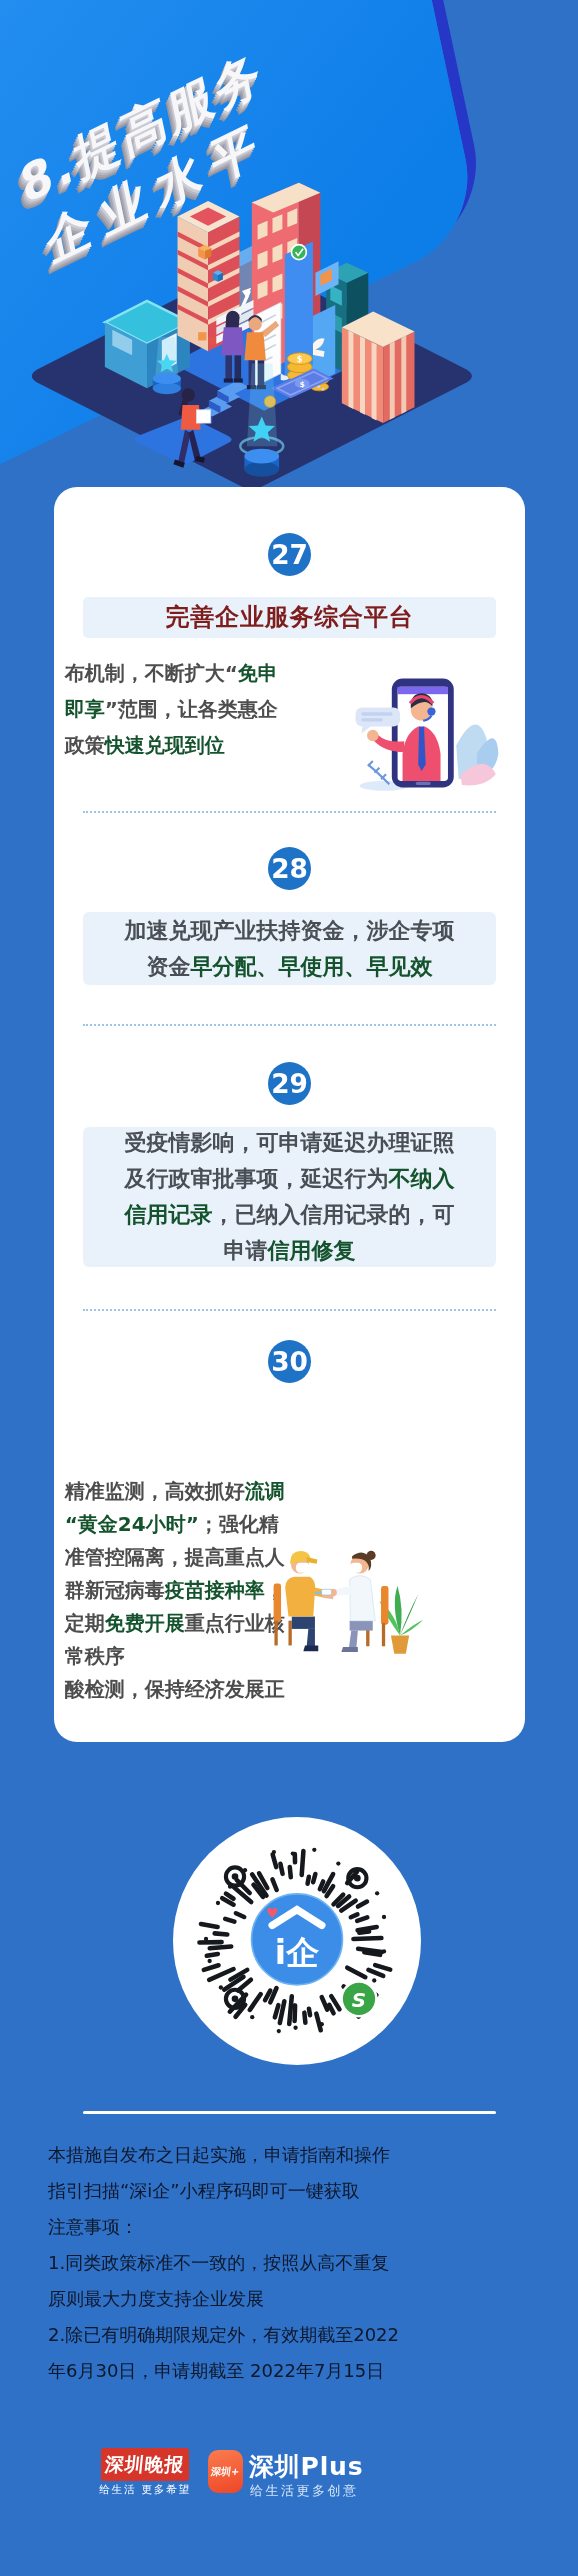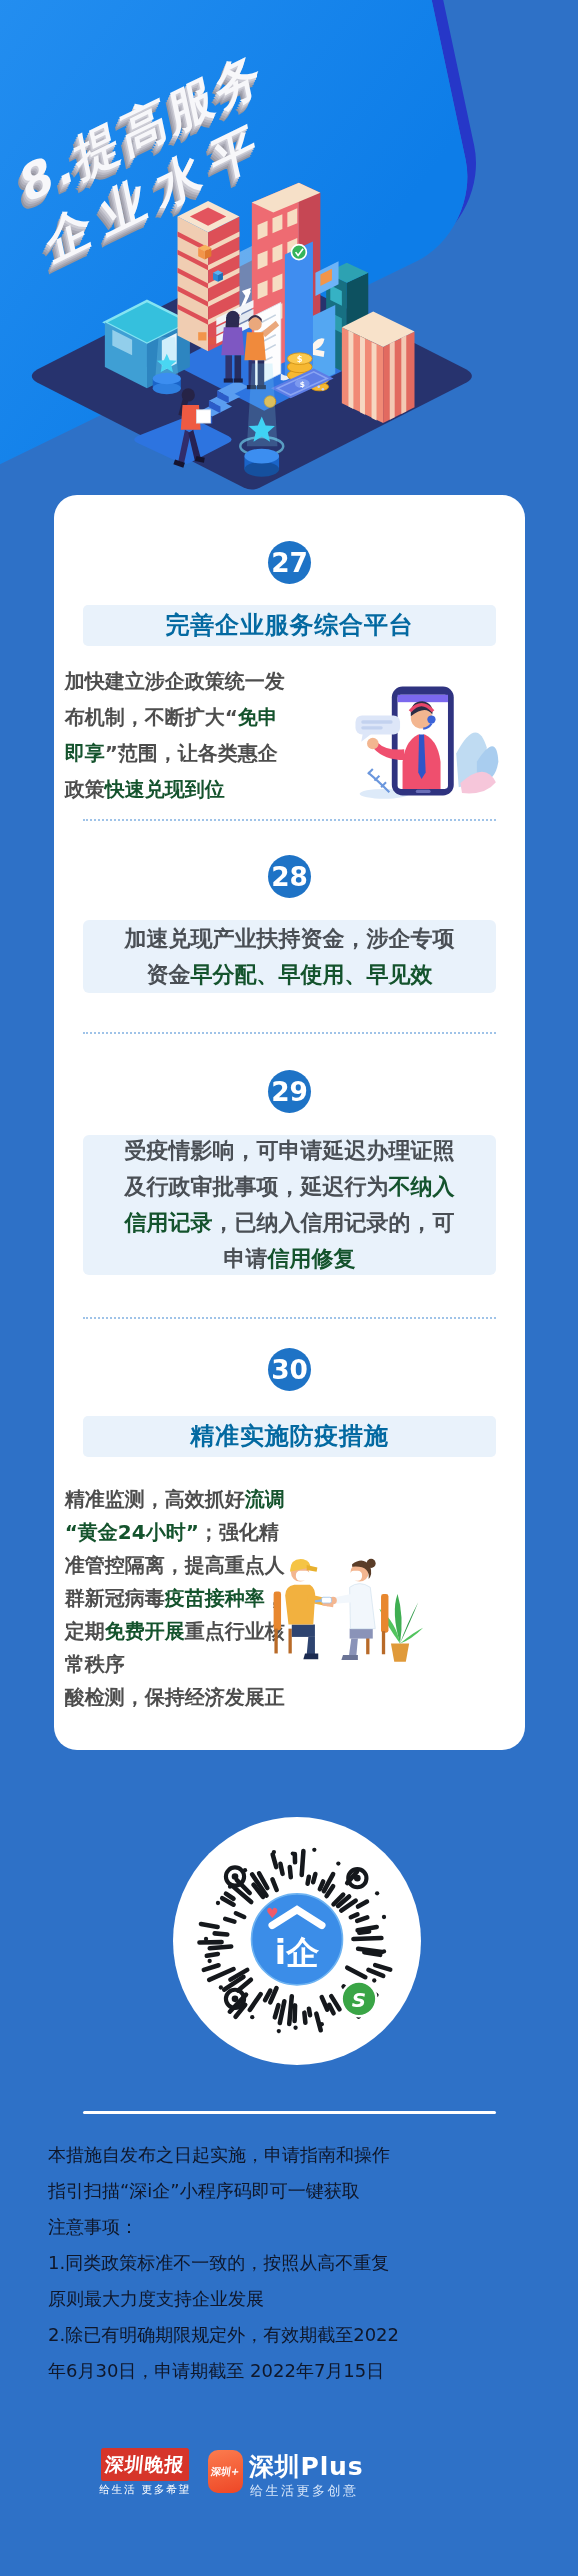--- a/index.html
+++ b/index.html
@@ -12,25 +12,25 @@
     background:linear-gradient(150deg,#2a93f2 10%,#0d7de8 90%);border-radius:70px;
     transform:rotate(-26deg) skewX(-14deg);box-shadow:11.6px -8.3px 0 #2637c8;}
   .hero-title{position:absolute;left:15px;top:97px;transform:rotate(-26deg) skewX(-14deg);
     color:#f7f7fa;font-weight:bold;line-height:63px;white-space:nowrap;
     text-shadow:-1.7px 1.7px 0 #cdcdd6,-3.3px 3.3px 0 #b9b9c4,-5px 5px 0 #a6a6b2,-6.6px 6.6px 0 #95959f;}
   .hero-title .t1{font-size:48px;letter-spacing:4.1px;}
   .hero-title .t2{font-size:48px;letter-spacing:13.2px;margin-left:13.2px;}
   .hero-art{position:absolute;left:0;top:0;}
 
   
-  .card{position:absolute;left:54px;top:487px;width:471px;height:1255px;background:#ffffff;border-radius:23px;margin-top:8px;}
+  .card{position:absolute;left:54px;top:487px;width:471px;height:1255px;background:#ffffff;border-radius:23px;}
   .num-circle{position:absolute;left:50%;margin-left:-21.5px;width:43px;height:43px;border-radius:50%;
     background:#1e73c6;color:#fff;font-size:26.4px;font-weight:bold;text-align:center;line-height:43px;}
   .banner{position:absolute;left:29px;width:413px;height:41px;background:#e9f2fb;border-radius:5px;
-    color:#0369a1;font-size:24px;font-weight:bold;text-align:center;line-height:41px;letter-spacing:0.8px;}
+    color:#7f1d1d;font-size:24px;font-weight:bold;text-align:center;line-height:41px;letter-spacing:0.8px;}
   .para{position:absolute;color:#4d4d4d;font-size:20px;font-weight:600;}
   .para .tline{line-height:36px;white-space:nowrap;}
   .para.p30 .tline{line-height:33px;}
   .hl{color:#14532d;font-weight:bold;}
   .bluebox{position:absolute;left:29px;width:413px;background:#e9f2fb;border-radius:6px;
     color:#4a4f55;font-size:22px;font-weight:bold;text-align:center;
     display:flex;flex-direction:column;justify-content:center;}
   .bluebox .tline{line-height:36px;white-space:nowrap;}
   .dots{position:absolute;left:29px;width:413px;height:0;border-top:2.5px dotted #9fc3e8;}
   .illus{position:absolute;}
@@ -237,21 +237,20 @@
         <ellipse cx="317" cy="552" rx="21" ry="9" fill="#3c8ef0"></ellipse>
       </g>
     </svg>
   </div>
 
   <div class="card">
 
     <div class="num-circle" style="top:46px">27</div>
     <div class="banner" style="top:110px">完善企业服务综合平台</div>
     <div class="para" style="top:168px;left:10.7px;width:273px">
-        <div class="tline"><span>加快建立涉企政策统一发</span></div>
         <div class="tline"><span>布机制，不断扩大“</span><span class="hl">免申</span></div>
         <div class="tline"><span class="hl">即享</span><span>”范围，让各类惠企</span></div>
         <div class="tline"><span>政策</span><span class="hl">快速兑现到位</span></div>
       </div>
 
     <svg class="illus" style="left:299px;top:188px" width="147" height="116" viewBox="0 0 178 140">
       <ellipse cx="38" cy="134" rx="30" ry="6" fill="#ddeaf9"></ellipse>
       <path d="M125,85 Q150,38 162,78 Q160,120 128,126 Z" fill="#bfdbf2"></path>
       <path d="M150,95 Q174,58 176,95 Q172,122 150,119 Z" fill="#a9cdef"></path>
       <path d="M130,121 Q160,94 173,120 Q160,136 132,133 Z" fill="#f6c6da"></path>
@@ -290,21 +289,20 @@
     <div class="bluebox" style="top:640px;height:140px">
         <div class="tline"><span>受疫情影响，可申请延迟办理证照</span></div>
         <div class="tline"><span>及行政审批事项，延迟行为</span><span class="hl">不纳入</span></div>
         <div class="tline"><span class="hl">信用记录</span><span>，已纳入信用记录的，可</span></div>
         <div class="tline"><span>申请</span><span class="hl">信用修复</span></div>
       </div>
 
     <div class="dots" style="top:822px"></div>
 
     <div class="num-circle" style="top:853px">30</div>
-    <div class="banner" style="top:921px">精准实施防疫措施</div>
     <div class="para p30" style="top:988px;left:10.7px;width:273px">
         <div class="tline"><span>精准监测，高效抓好</span><span class="hl">流调</span></div>
         <div class="tline"><span class="hl">“黄金24小时”</span><span>；强化精</span></div>
         <div class="tline"><span>准管控隔离，提高重点人</span></div>
         <div class="tline"><span>群新冠病毒</span><span class="hl">疫苗接种率</span><span>，</span></div>
         <div class="tline"><span>定期</span><span class="hl">免费开展</span><span>重点行业核</span></div>
         <div class="tline"><span>常秩序</span></div>
         <div class="tline"><span>酸检测，保持经济发展正</span></div>
       </div>
 

